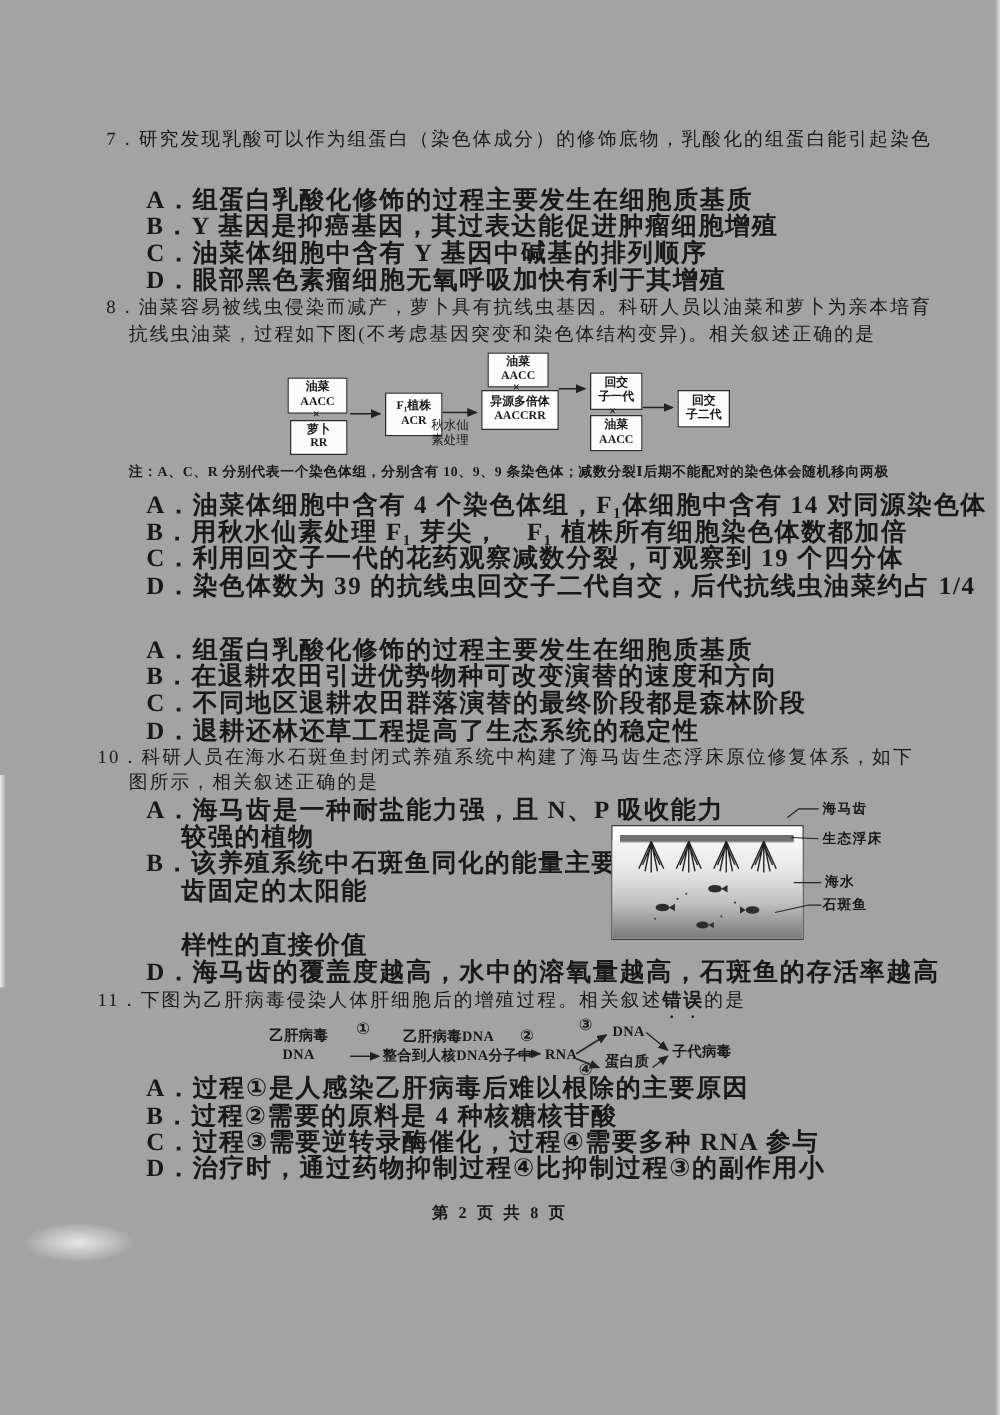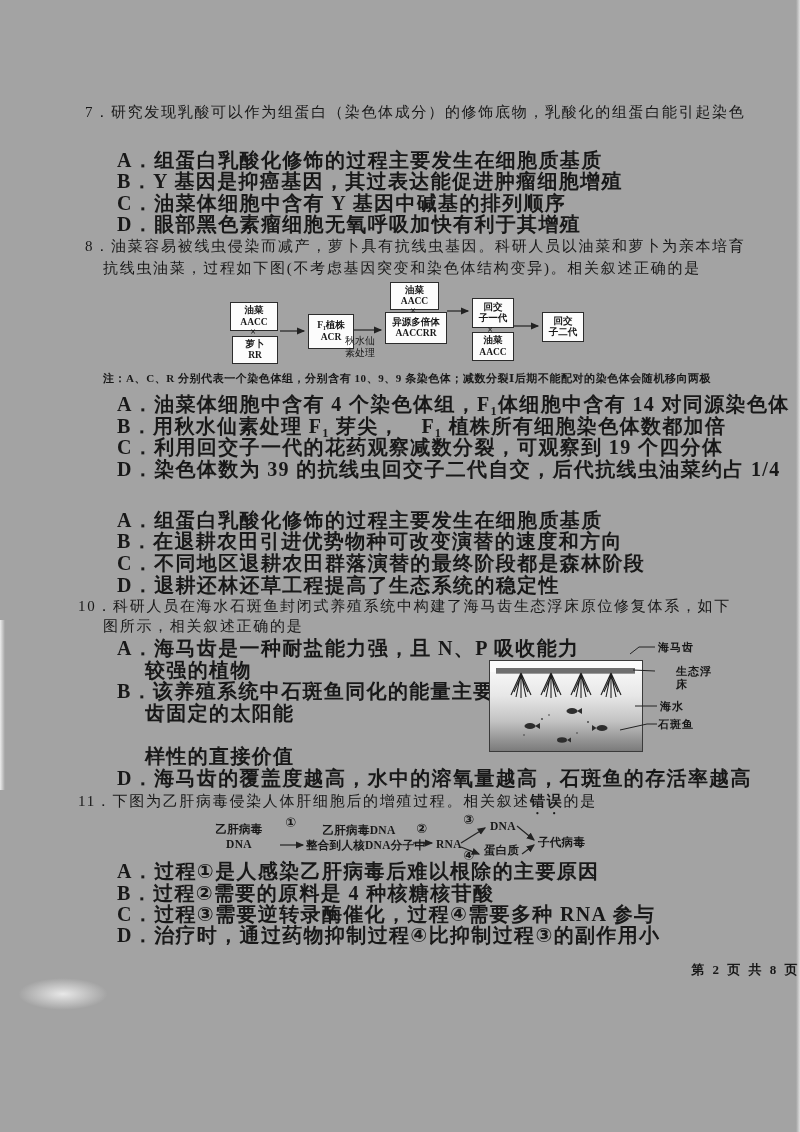--- a/index.html
+++ b/index.html
@@ -13,21 +13,21 @@
   .stem{font-size:15px;letter-spacing:1.7px;line-height:19px;}
   .opt{font-size:20px;letter-spacing:1.35px;line-height:19px;font-weight:bold;}
   .note{font-size:11px;font-weight:bold;letter-spacing:0.55px;line-height:14px;}
   .em{
     font-weight:bold;
     -webkit-text-emphasis:filled dot #181818;
     -webkit-text-emphasis-position:under right;
     text-emphasis:filled dot #181818;
     text-emphasis-position:under right;
   }
-  .footer{position:absolute;left:0;top:961px;width:800px;text-align:right;
+  .footer{position:absolute;left:0;top:961px;width:800px;text-align:center;
     font-size:13px;font-weight:600;letter-spacing:2.5px;}
   
   .dgm{position:absolute;}
   .dbox{position:absolute;border:1.2px solid #2c2c2c;background:#fcfcfc;
     text-align:center;font-size:9.5px;line-height:11.5px;font-weight:600;
     letter-spacing:0;display:flex;flex-direction:column;justify-content:center;}
   .dcross{position:absolute;font-size:10px;font-weight:700;width:12px;text-align:center;line-height:10px;}
   .dlbl{position:absolute;font-size:10px;font-weight:400;text-align:left;line-height:12px;letter-spacing:0;}
   .dsvg{position:absolute;left:0;top:0;}
   
@@ -160,21 +160,21 @@
       </g>
 
       <g stroke="#222" stroke-width="1" fill="none">
         <polyline points="150,14 159,7 175,7"></polyline>
         <polyline points="153,30 175,31"></polyline>
         <polyline points="155,66 177,66"></polyline>
         <polyline points="140,90 167,84 177,84"></polyline>
       </g>
     </svg>
     <div class="tklbl" style="left:178px;top:1px">海马齿</div>
-    <div class="tklbl" style="left:196px;top:25px">生态浮床</div>
+    <div class="tklbl" style="left:178px;top:25px">生态浮床</div>
     <div class="tklbl" style="left:180px;top:60px">海水</div>
     <div class="tklbl" style="left:178px;top:78px">石斑鱼</div>
   </div>
 
   <div class="t stem" style="left:78px;top:792px"><span>11．</span><span>下图为乙肝病毒侵染人体肝细胞后的增殖过程。相关叙述</span><span class="em">错误</span><span>的是</span></div>
 
   <div class="dgm" style="left:200px;top:813px;width:395px;height:52px">
     <svg class="dsvg" width="395" height="52">
       <defs>
         <marker id="ah2" markerWidth="8" markerHeight="8" refX="6" refY="3" orient="auto">

